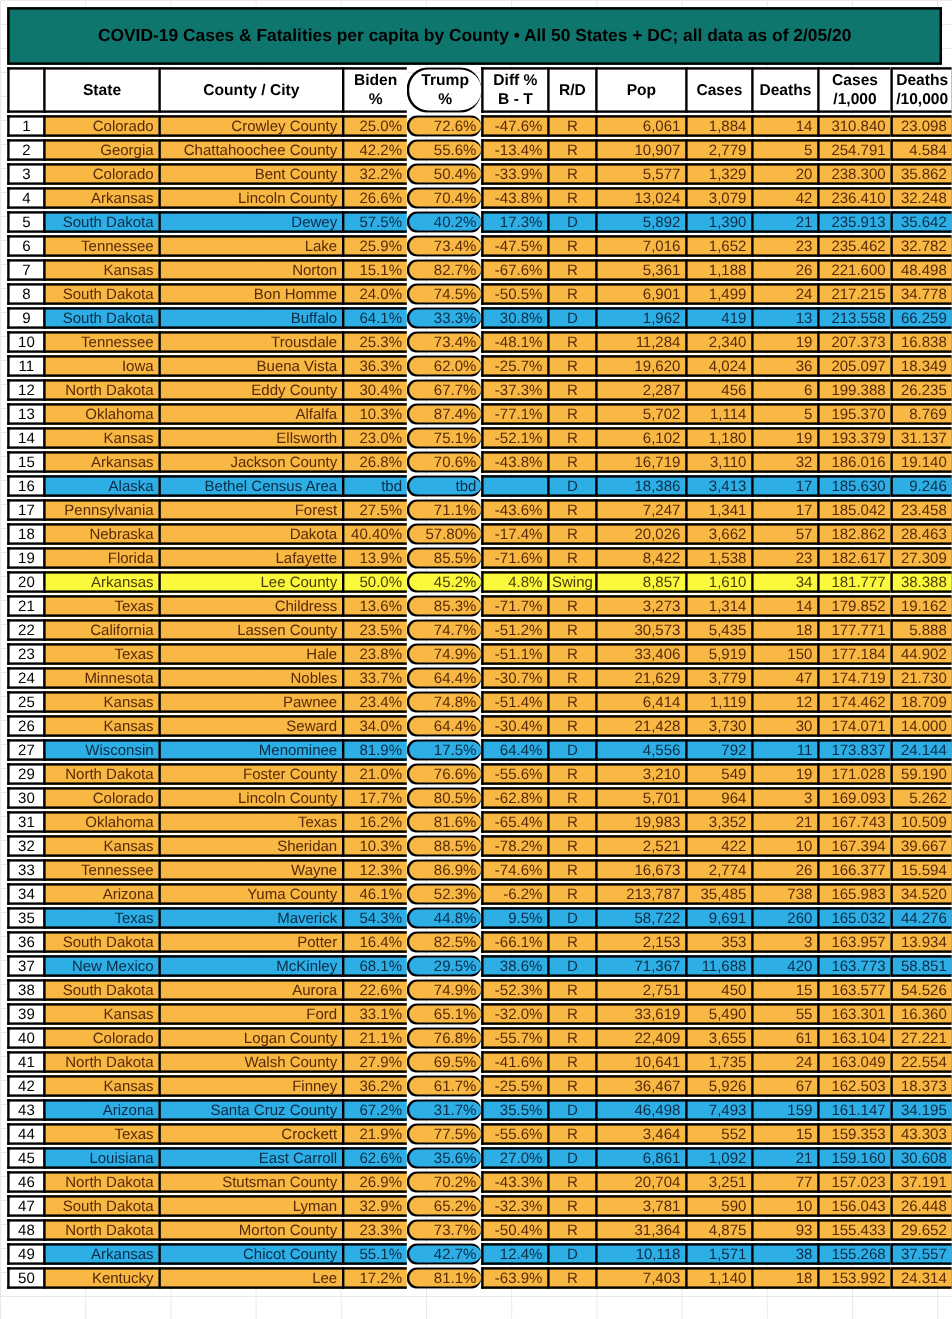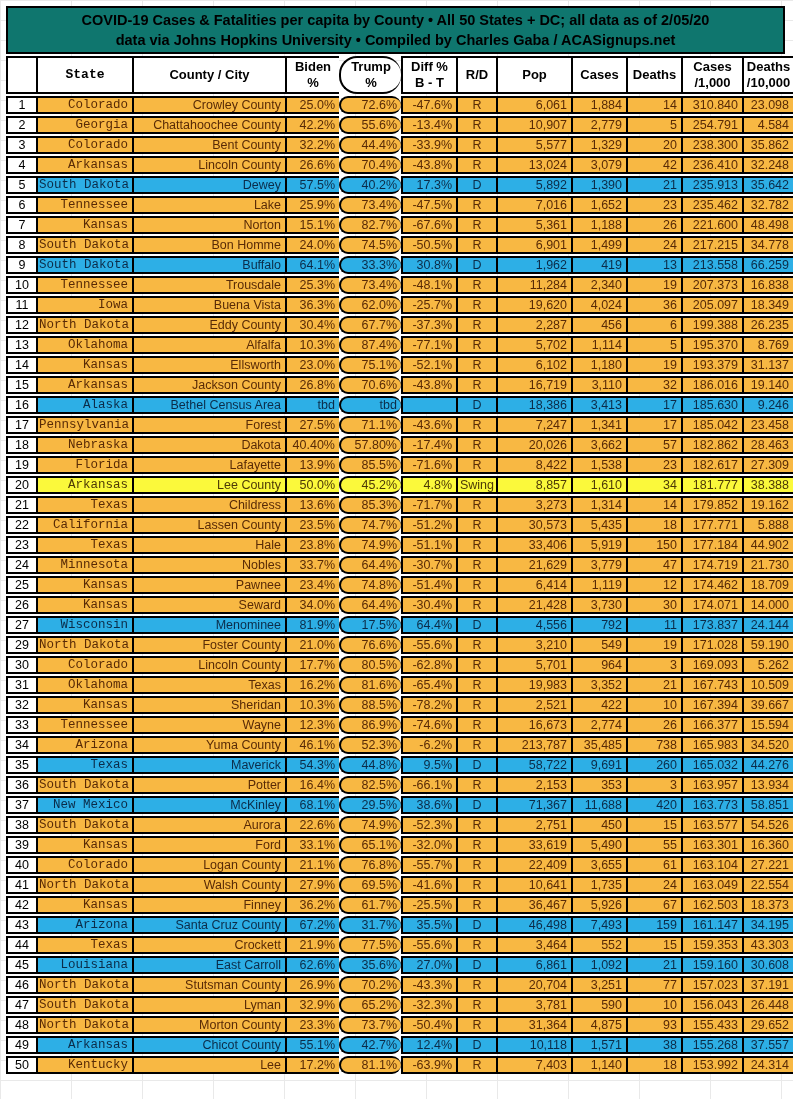--- a/index.html
+++ b/index.html
@@ -72,21 +72,21 @@
     height: 18px;
     font-size: 12.5px;
     line-height: 14px;
     white-space: nowrap;
     vertical-align: middle;
     padding: 0 4px 0 1px;
     text-align: right;
   }
   
   .col-num    { width: 30px; }
-  .col-state  { width: 96px; font-family: Liberation Mono, monospace; }
+  .col-state  { width: 96px; }
   .col-county { width: 153px; }
   .col-biden  { width: 54px; }
   .col-trump  { width: 62px; border-radius: 18px; }
   .col-diff   { width: 55px; }
   .col-rd     { width: 40px; margin-top: 44px; }
   .col-pop    { width: 75px; }
   .col-cases  { width: 55px; }
   .col-deaths { width: 55px; }
   .col-c1k    { width: 61px; }
   .col-d10k   { width: 53px; }
@@ -104,21 +104,20 @@
   tr.row-R td.c { background: var(--republican-row, #F8B843); color: #582a06; }
   tr.row-D td.c { background: var(--democrat-row, #2DAFE6); color: #0b2c49; }
   tr.row-S td.c { background: var(--swing-row, #FBF93B); color: #4c3a06; }
 </style>
 </head>
 <body>
 
 <div class="sheet">
   <div class="title-box">
     <div>COVID-19 Cases &amp; Fatalities per capita by County • All 50 States + DC; all data as of 2/05/20</div>
-    <div>data via Johns Hopkins University • Compiled by Charles Gaba / ACASignups.net</div>
   </div>
   <table class="grid">
     <thead>
       <tr id="header-row">
           <th class="col-num">
             <div></div>
           </th>
           <th class="col-state">
             <div>State</div>
           </th>
@@ -186,21 +185,21 @@
           <td class="col-cases c">2,779</td>
           <td class="col-deaths c">5</td>
           <td class="col-c1k c">254.791</td>
           <td class="col-d10k c">4.584</td>
         </tr>
         <tr class="row-R">
           <td class="col-num">3</td>
           <td class="col-state c">Colorado</td>
           <td class="col-county c">Bent County</td>
           <td class="col-biden c">32.2%</td>
-          <td class="col-trump c">44.4%</td>
+          <td class="col-trump c">50.4%</td>
           <td class="col-diff c">-33.9%</td>
           <td class="col-rd c">R</td>
           <td class="col-pop c">5,577</td>
           <td class="col-cases c">1,329</td>
           <td class="col-deaths c">20</td>
           <td class="col-c1k c">238.300</td>
           <td class="col-d10k c">35.862</td>
         </tr>
         <tr class="row-R">
           <td class="col-num">4</td>

